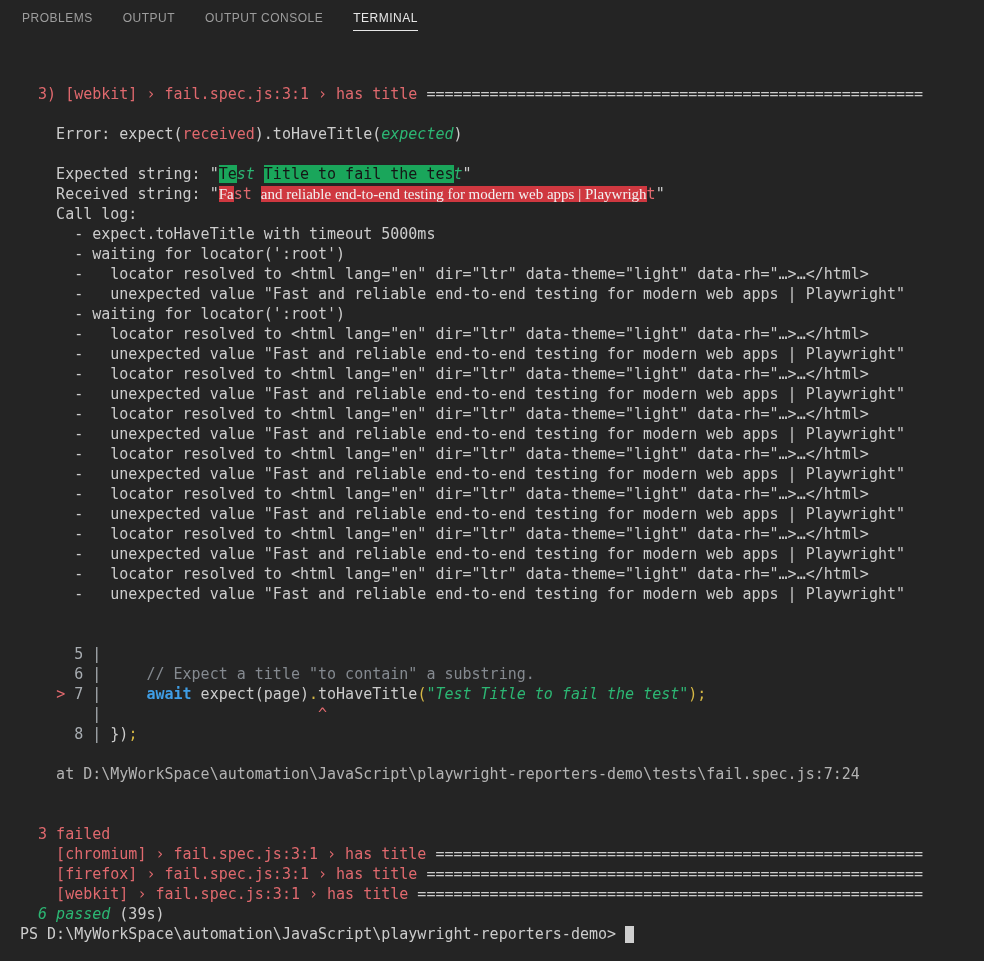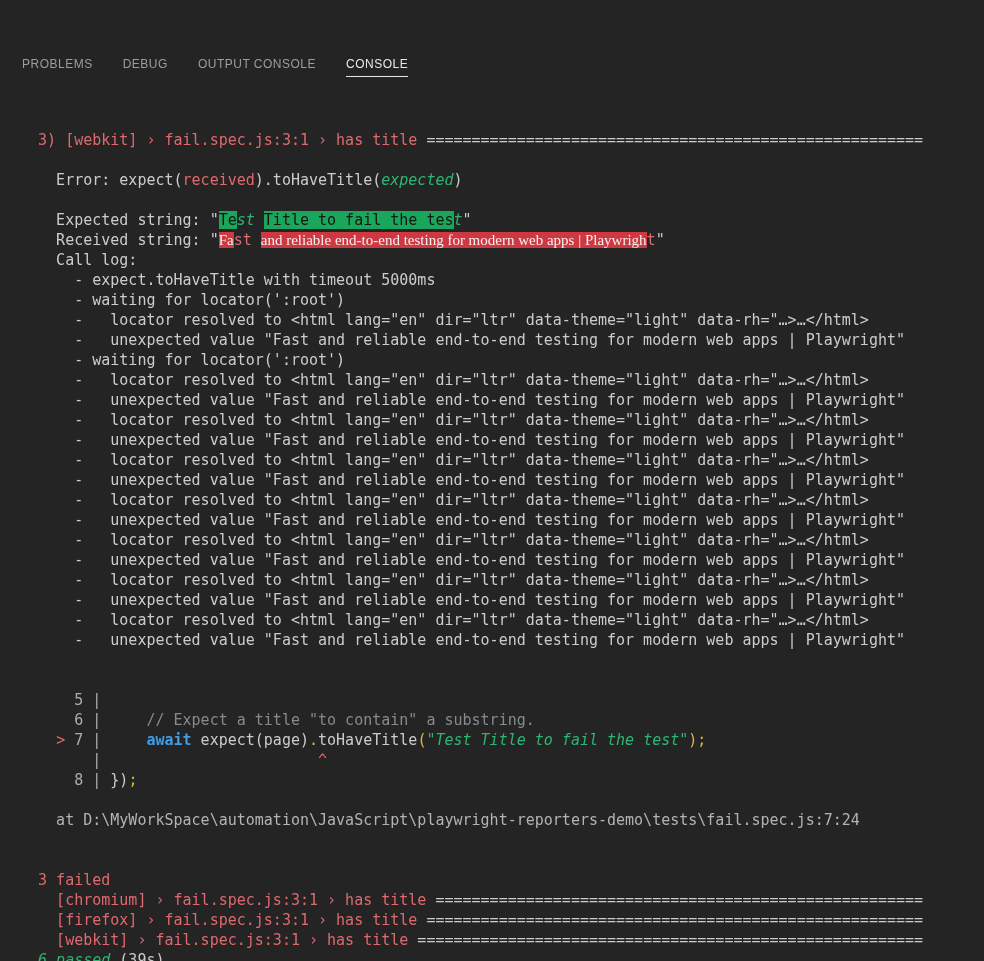--- a/index.html
+++ b/index.html
@@ -2,21 +2,21 @@
 <html style="--bg: #242424; --fg: #cccccc; --red: #e0696e; --green: #2cb673; --blue: #3f9ee6; --yellow: #d6b845; --greenBg: #1aa65b; --greenBgText: #161616; --redBg: #cf3840; --redBgText: #f2f2f2; --dim: #b3b3b3; --comment: #858a90; --gutter: #a8adb2; --cursor: #cfcfcf; --tabInactive: #9d9d9d; --tabActive: #e7e7e7;"><head>
 <meta charset="utf-8">
 <style>
   html,body{margin:0;padding:0;}
   body{
     width:984px;height:961px;overflow:hidden;
     background:var(--bg,#242424);
   }
   .tabbar{
     display:flex;column-gap:30px;align-items:flex-start;
-    padding:11px 0 0 22px;height:25px;margin-top:46px;
+    padding:11px 0 0 22px;height:25px;
   }
   .tab{
     font-family:"Liberation Sans",sans-serif;
     font-size:12px;letter-spacing:.5px;
     color:var(--tabInactive,#9d9d9d);
     padding-bottom:5px;border-bottom:1px solid transparent;
     cursor:pointer;user-select:none;
   }
   .tab.active{color:var(--tabActive,#e7e7e7);border-bottom-color:var(--tabActive,#e7e7e7);}
   .term{
@@ -39,18 +39,18 @@
   .c-cursor{
     display:inline-block;width:9px;height:17px;
     background:var(--cursor,#cfcfcf);vertical-align:text-bottom;
   }
 </style>
 </head>
 <body>
 
 <div class="tabbar">
     <div class="tab">PROBLEMS</div>
-    <div class="tab">DEBUG</div>
+    <div class="tab">OUTPUT</div>
     <div class="tab">OUTPUT CONSOLE</div>
-    <div class="tab active">CONSOLE</div>
+    <div class="tab active">TERMINAL</div>
   </div>
 
 <div class="term"><div class="tline"><span class="c-red">  3) [webkit] › fail.spec.js:3:1 › has title </span><span class="c-fg">=======================================================</span></div><div class="tline">&nbsp;</div><div class="tline"><span class="c-fg">    Error: expect(</span><span class="c-red">received</span><span class="c-fg">).toHaveTitle(</span><span class="c-green">expected</span><span class="c-fg">)</span></div><div class="tline">&nbsp;</div><div class="tline"><span class="c-fg">    Expected string: "</span><span class="c-ginv">Te</span><span class="c-green">st </span><span class="c-ginv">Title to fail the tes</span><span class="c-green">t</span><span class="c-fg">"</span></div><div class="tline"><span class="c-fg">    Received string: "</span><span class="c-rinv">Fa</span><span class="c-red">st </span><span class="c-rinv">and reliable end-to-end testing for modern web apps | Playwrigh</span><span class="c-red">t</span><span class="c-fg">"</span></div><div class="tline"><span class="c-fg">    Call log:</span></div><div class="tline"><span class="c-fg">      - expect.toHaveTitle with timeout 5000ms</span></div><div class="tline"><span class="c-fg">      - waiting for locator(':root')</span></div><div class="tline"><span class="c-fg">      -   locator resolved to &lt;html lang="en" dir="ltr" data-theme="light" data-rh="…&gt;…&lt;/html&gt;</span></div><div class="tline"><span class="c-fg">      -   unexpected value "Fast and reliable end-to-end testing for modern web apps | Playwright"</span></div><div class="tline"><span class="c-fg">      - waiting for locator(':root')</span></div><div class="tline"><span class="c-fg">      -   locator resolved to &lt;html lang="en" dir="ltr" data-theme="light" data-rh="…&gt;…&lt;/html&gt;</span></div><div class="tline"><span class="c-fg">      -   unexpected value "Fast and reliable end-to-end testing for modern web apps | Playwright"</span></div><div class="tline"><span class="c-fg">      -   locator resolved to &lt;html lang="en" dir="ltr" data-theme="light" data-rh="…&gt;…&lt;/html&gt;</span></div><div class="tline"><span class="c-fg">      -   unexpected value "Fast and reliable end-to-end testing for modern web apps | Playwright"</span></div><div class="tline"><span class="c-fg">      -   locator resolved to &lt;html lang="en" dir="ltr" data-theme="light" data-rh="…&gt;…&lt;/html&gt;</span></div><div class="tline"><span class="c-fg">      -   unexpected value "Fast and reliable end-to-end testing for modern web apps | Playwright"</span></div><div class="tline"><span class="c-fg">      -   locator resolved to &lt;html lang="en" dir="ltr" data-theme="light" data-rh="…&gt;…&lt;/html&gt;</span></div><div class="tline"><span class="c-fg">      -   unexpected value "Fast and reliable end-to-end testing for modern web apps | Playwright"</span></div><div class="tline"><span class="c-fg">      -   locator resolved to &lt;html lang="en" dir="ltr" data-theme="light" data-rh="…&gt;…&lt;/html&gt;</span></div><div class="tline"><span class="c-fg">      -   unexpected value "Fast and reliable end-to-end testing for modern web apps | Playwright"</span></div><div class="tline"><span class="c-fg">      -   locator resolved to &lt;html lang="en" dir="ltr" data-theme="light" data-rh="…&gt;…&lt;/html&gt;</span></div><div class="tline"><span class="c-fg">      -   unexpected value "Fast and reliable end-to-end testing for modern web apps | Playwright"</span></div><div class="tline"><span class="c-fg">      -   locator resolved to &lt;html lang="en" dir="ltr" data-theme="light" data-rh="…&gt;…&lt;/html&gt;</span></div><div class="tline"><span class="c-fg">      -   unexpected value "Fast and reliable end-to-end testing for modern web apps | Playwright"</span></div><div class="tline">&nbsp;</div><div class="tline">&nbsp;</div><div class="tline"><span class="c-gutter">      5 |</span></div><div class="tline"><span class="c-gutter">      6 |</span><span class="c-comment">     // Expect a title "to contain" a substring.</span></div><div class="tline"><span class="c-fg">    </span><span class="c-red">&gt;</span><span class="c-gutter"> 7 |</span><span class="c-fg">     </span><span class="c-blue">await</span><span class="c-fg"> expect(page)</span><span class="c-yellow">.</span><span class="c-fg">toHaveTitle</span><span class="c-yellow">(</span><span class="c-green">"Test Title to fail the test"</span><span class="c-yellow">);</span></div><div class="tline"><span class="c-gutter">        |</span><span class="c-fg">                        </span><span class="c-red">^</span></div><div class="tline"><span class="c-gutter">      8 |</span><span class="c-fg"> })</span><span class="c-yellow">;</span></div><div class="tline">&nbsp;</div><div class="tline"><span class="c-dim">    at D:\MyWorkSpace\automation\JavaScript\playwright-reporters-demo\tests\fail.spec.js:7:24</span></div><div class="tline">&nbsp;</div><div class="tline">&nbsp;</div><div class="tline"><span class="c-red">  3 failed</span></div><div class="tline"><span class="c-red">    [chromium] › fail.spec.js:3:1 › has title </span><span class="c-fg">======================================================</span></div><div class="tline"><span class="c-red">    [firefox] › fail.spec.js:3:1 › has title </span><span class="c-fg">=======================================================</span></div><div class="tline"><span class="c-red">    [webkit] › fail.spec.js:3:1 › has title </span><span class="c-fg">========================================================</span></div><div class="tline"><span class="c-green">  6 passed</span><span class="c-fg"> (39s)</span></div><div class="tline"><span class="c-fg">PS D:\MyWorkSpace\automation\JavaScript\playwright-reporters-demo&gt; </span><span class="c-cursor"></span></div></div>
 
 </body></html>

